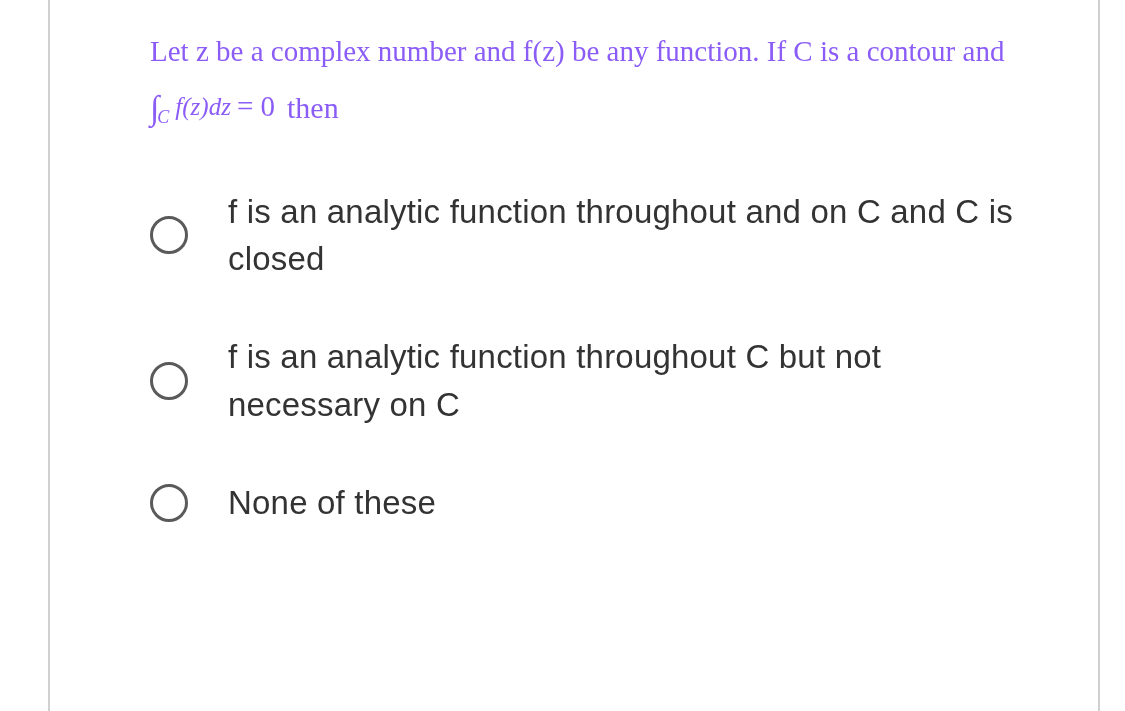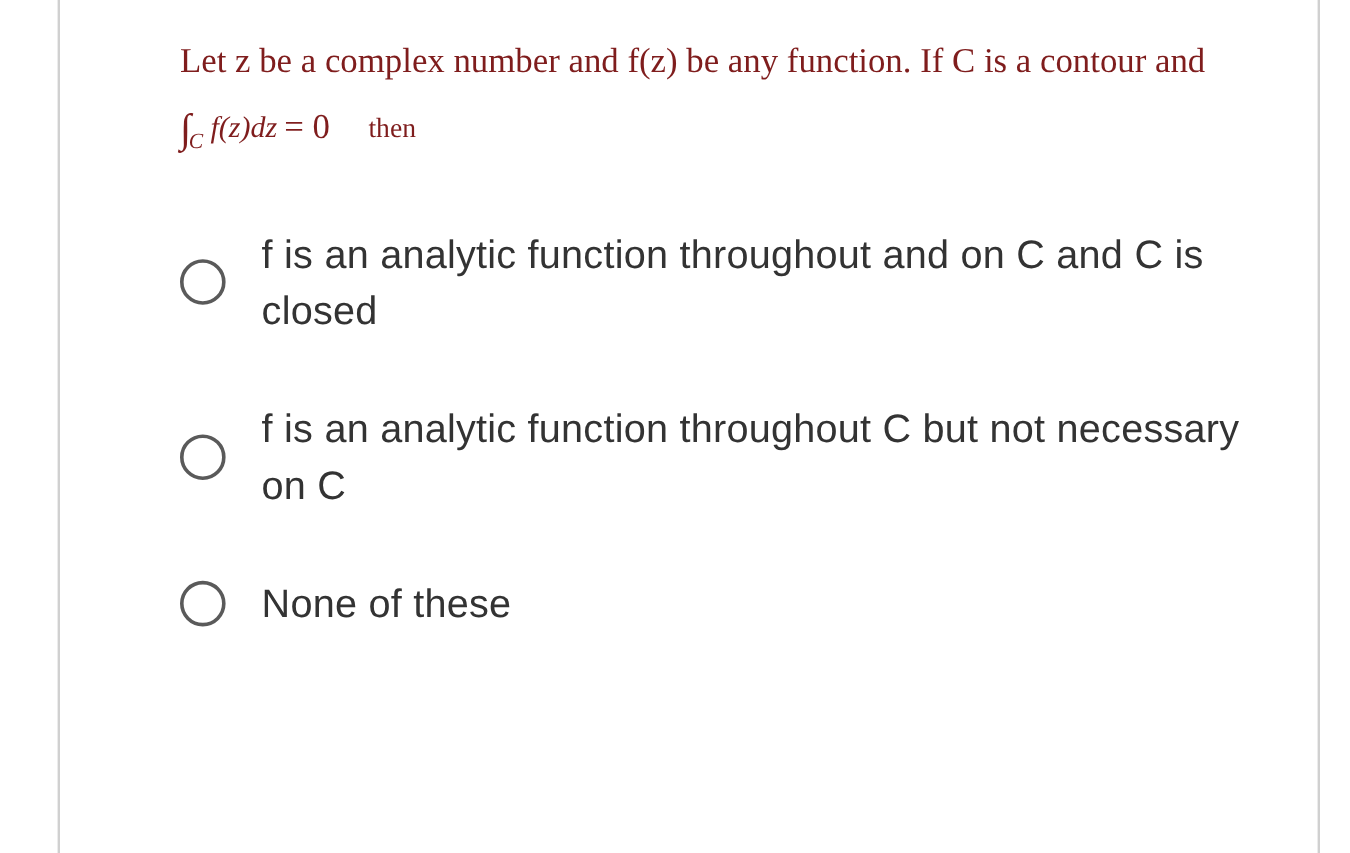--- a/index.html
+++ b/index.html
@@ -18,21 +18,21 @@
       border-left: 2px solid #d0d0d0;
       border-right: 2px solid #d0d0d0;
       margin-left: 48px;
       margin-right: 25px;
       height: 100%;
       padding: 30px 60px 30px 100px;
     }
     .question-text {
       font-family: "Times New Roman", Times, serif;
       font-size: 29px;
-      color: #7f1d1d;
+      color: #8b5cf6;
       line-height: 1.5;
       margin-bottom: 55px;
     }
     .question-line-2 {
       display: flex;
       align-items: center;
       gap: 6px;
       margin-top: 8px;
     }
     .integral-expr {
@@ -54,33 +54,32 @@
     }
     .func {
       font-style: italic;
       font-size: 25px;
     }
     .eq {
       font-size: 29px;
       margin: 0 6px;
     }
     .then-text {
-      font-size: 23px;
-      margin-left: 20px;
+      font-size: 30px;
     }
     .options {
       display: flex;
       flex-direction: column;
       gap: 50px;
       padding-left: 0px;
     }
     .option {
       display: flex;
       align-items: center;
-      gap: 30px;
+      gap: 40px;
       cursor: pointer;
     }
     .radio-circle {
       width: 38px;
       height: 38px;
       border: 3px solid #5a5a5a;
       border-radius: 50%;
       flex-shrink: 0;
     }
     .option-text {

